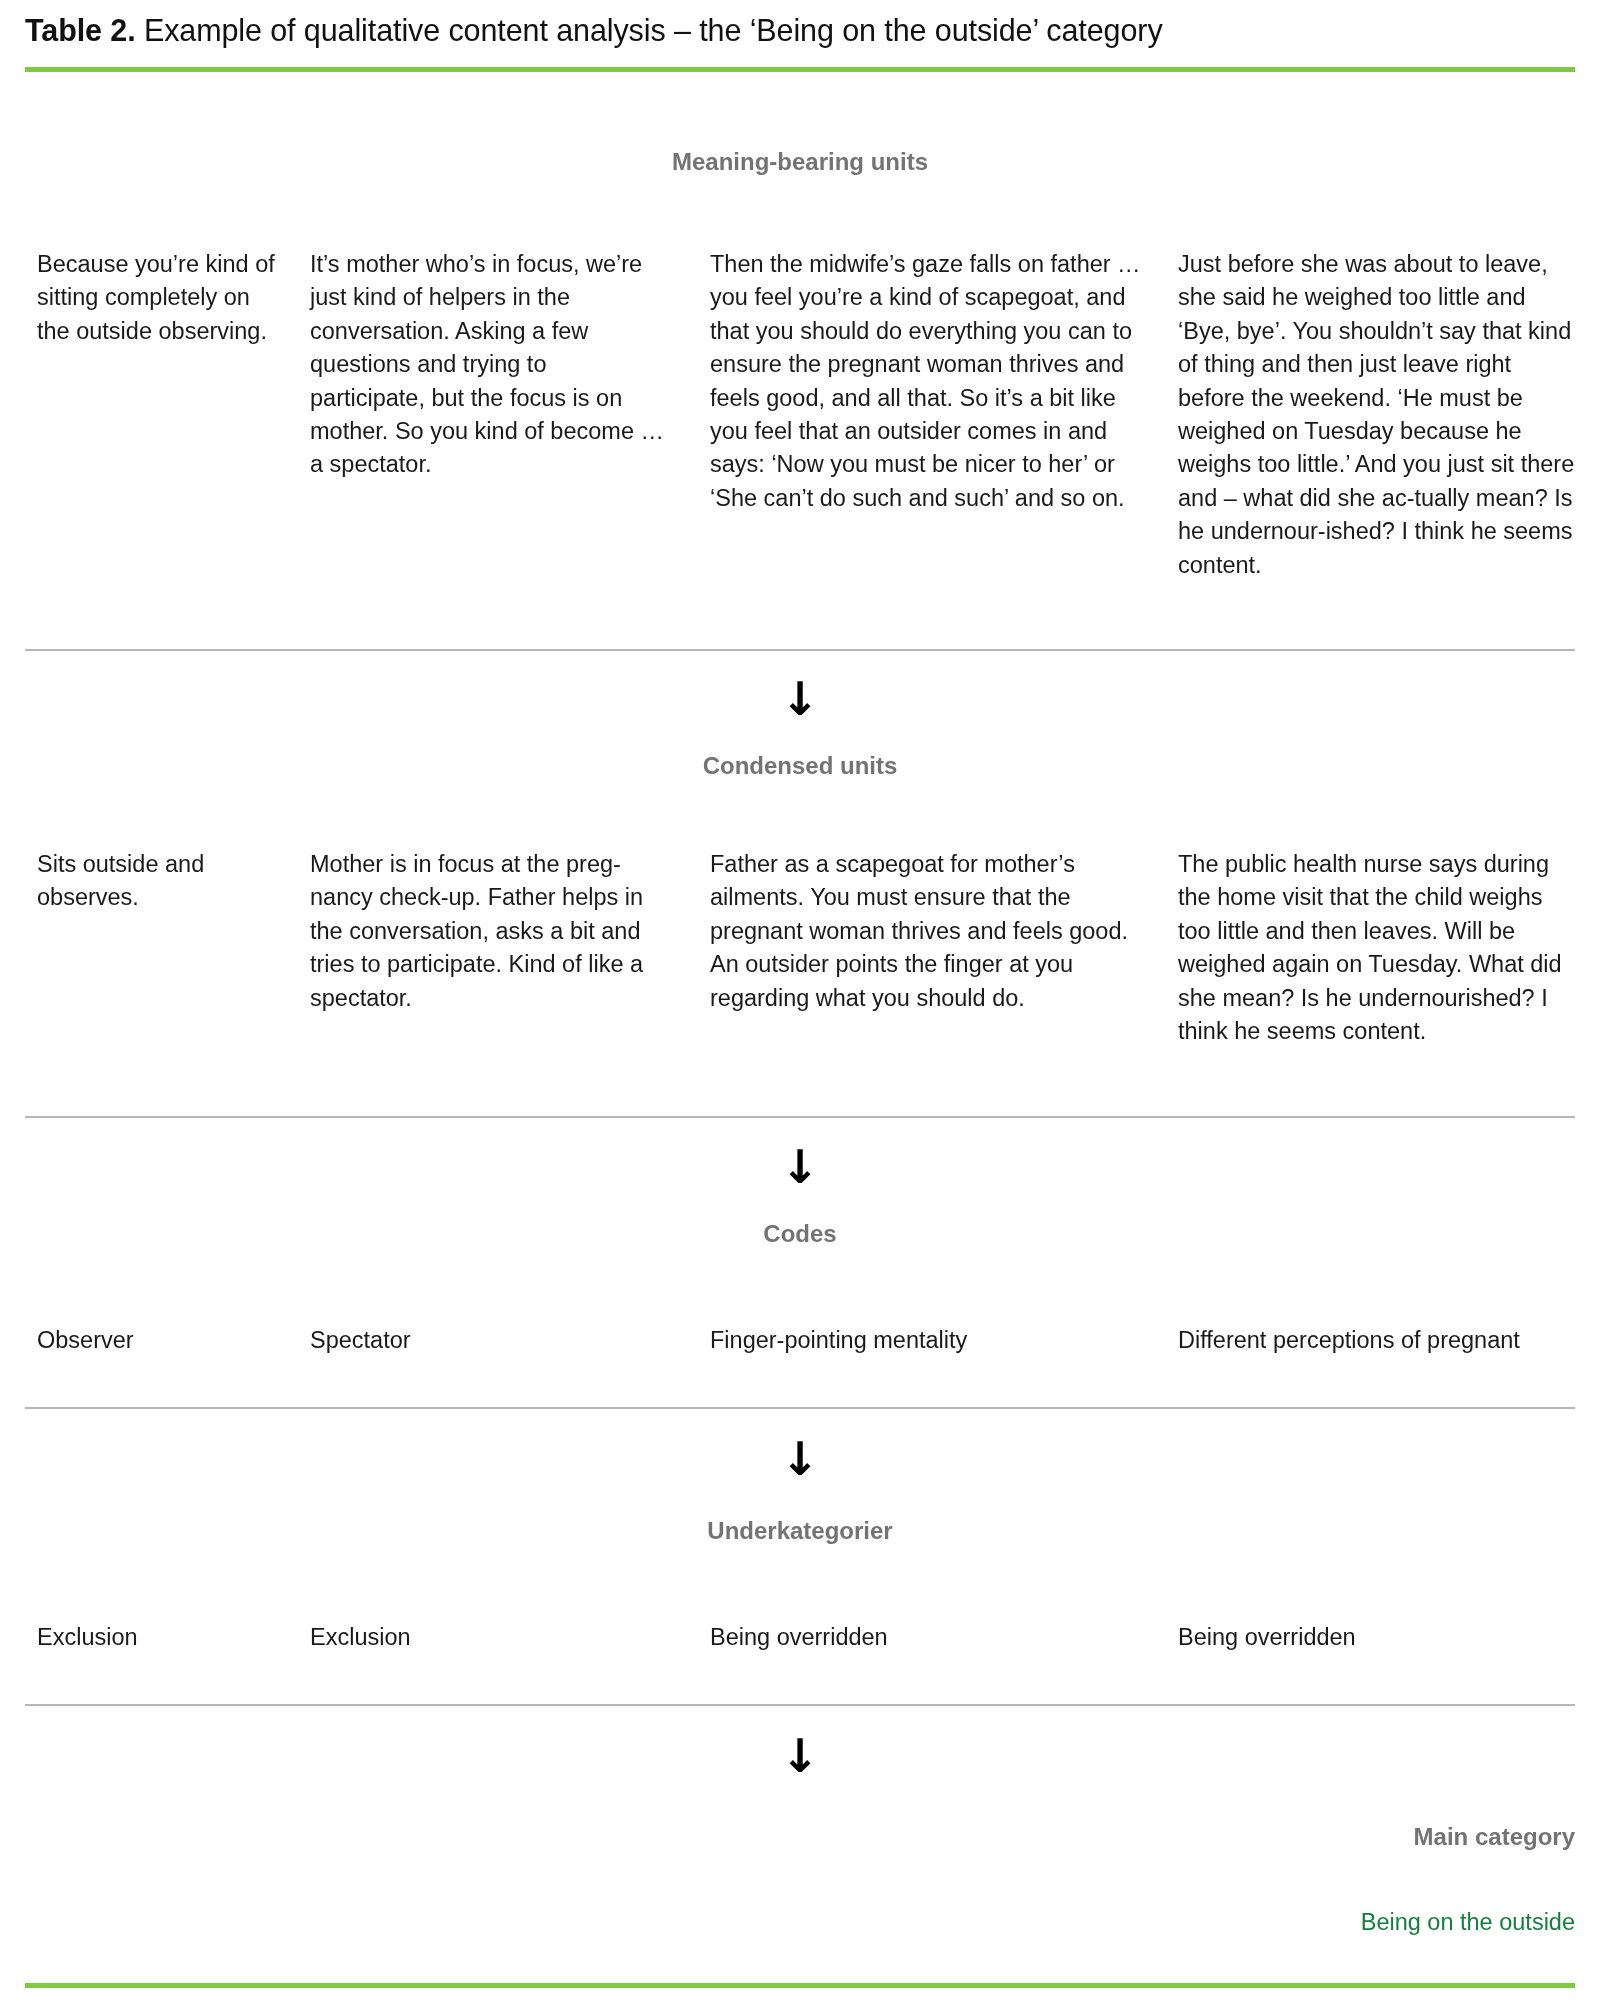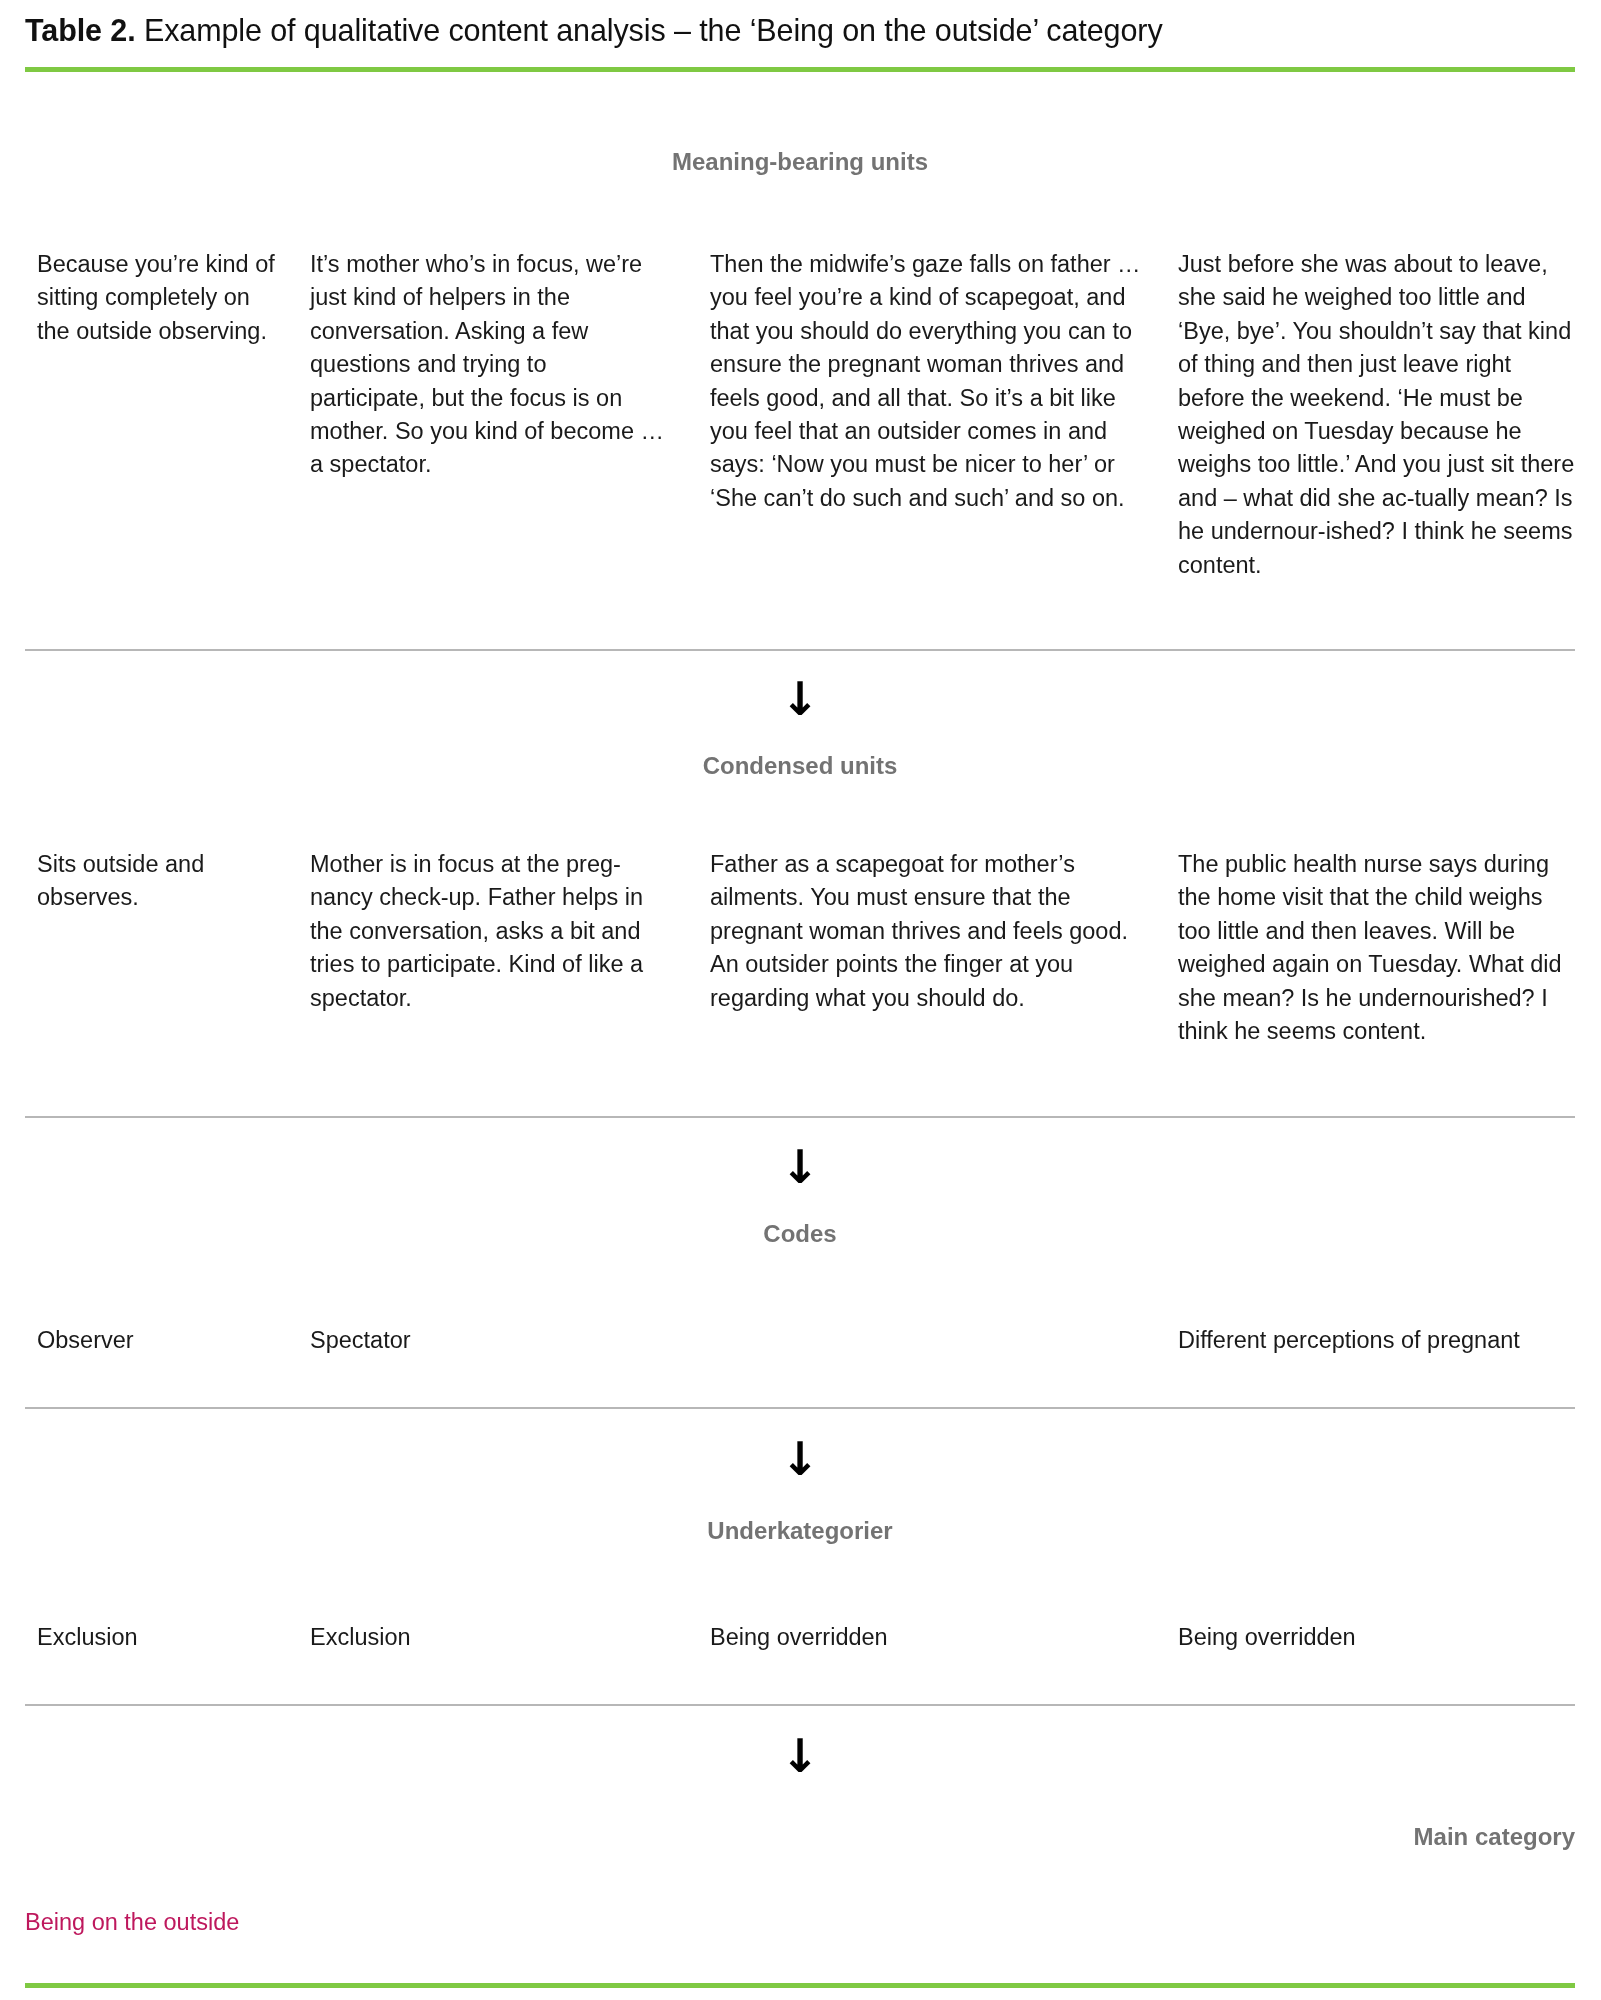--- a/index.html
+++ b/index.html
@@ -99,24 +99,24 @@
   .cell.c4 { left: 1178px; width: 400px; }
 
   
   .cell.single { line-height: 30px; }
 
   
   .main-value {
     position: absolute;
     left: 25px;
     width: 1550px;
-    text-align: left;
+    text-align: right;
     font-size: 23.5px;
     line-height: 30px;
-    color: #be185d;
+    color: #15803d;
   }
 </style>
 </head>
 <body>
 
 <div class="page">
 
   <div class="table-caption">
     <span class="caption-label">Table 2.</span><span class="caption-text"> Example of qualitative content analysis – the ‘Being on the outside’ category</span>
   </div>
@@ -145,20 +145,21 @@
   </div>
 
   <div class="rule rule-gray" style="top:1112px;"></div>
 
   <div class="band-arrow" style="left:25px; top:1140px;">↓</div>
   <div class="band-label" style="left:25px; top:1215px;">Codes</div>
 
   <div class="row" style="top:1305px; height:50px;">
     <div class="cell c1 single">Observer</div>
     <div class="cell c2 single">Spectator</div>
+    <div class="cell c3 single">Finger-pointing mentality</div>
     <div class="cell c4 single">Different perceptions of pregnant</div>
   </div>
 
   <div class="rule rule-gray" style="top:1403px;"></div>
 
   <div class="band-arrow" style="left:25px; top:1432px;">↓</div>
   <div class="band-label" style="left:25px; top:1512px;">Underkategorier</div>
 
   <div class="row" style="top:1602px; height:50px;">
     <div class="cell c1 single">Exclusion</div>

